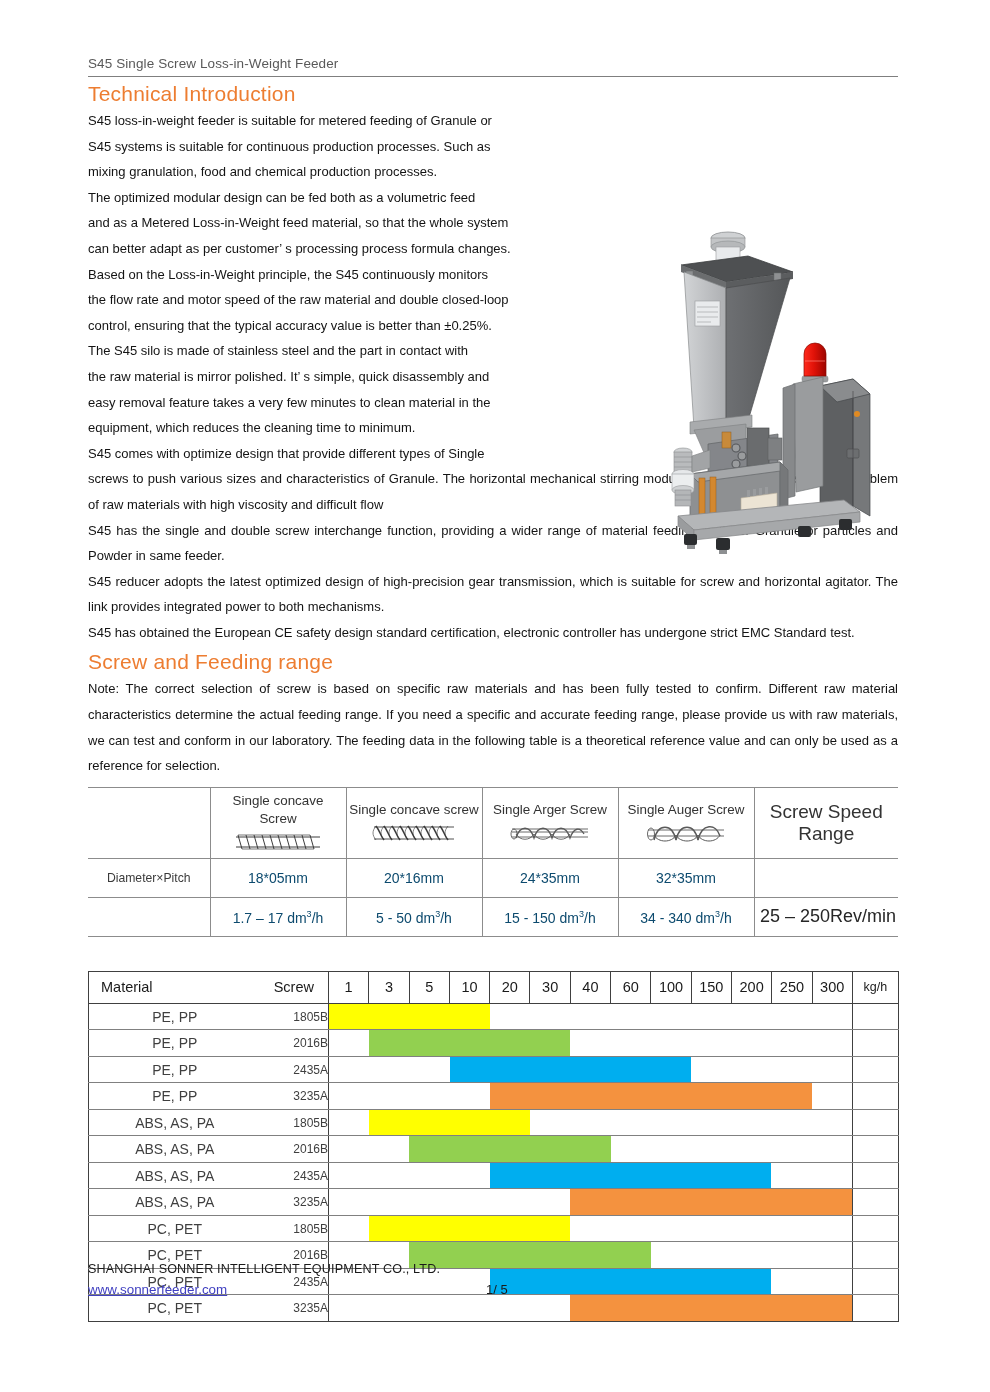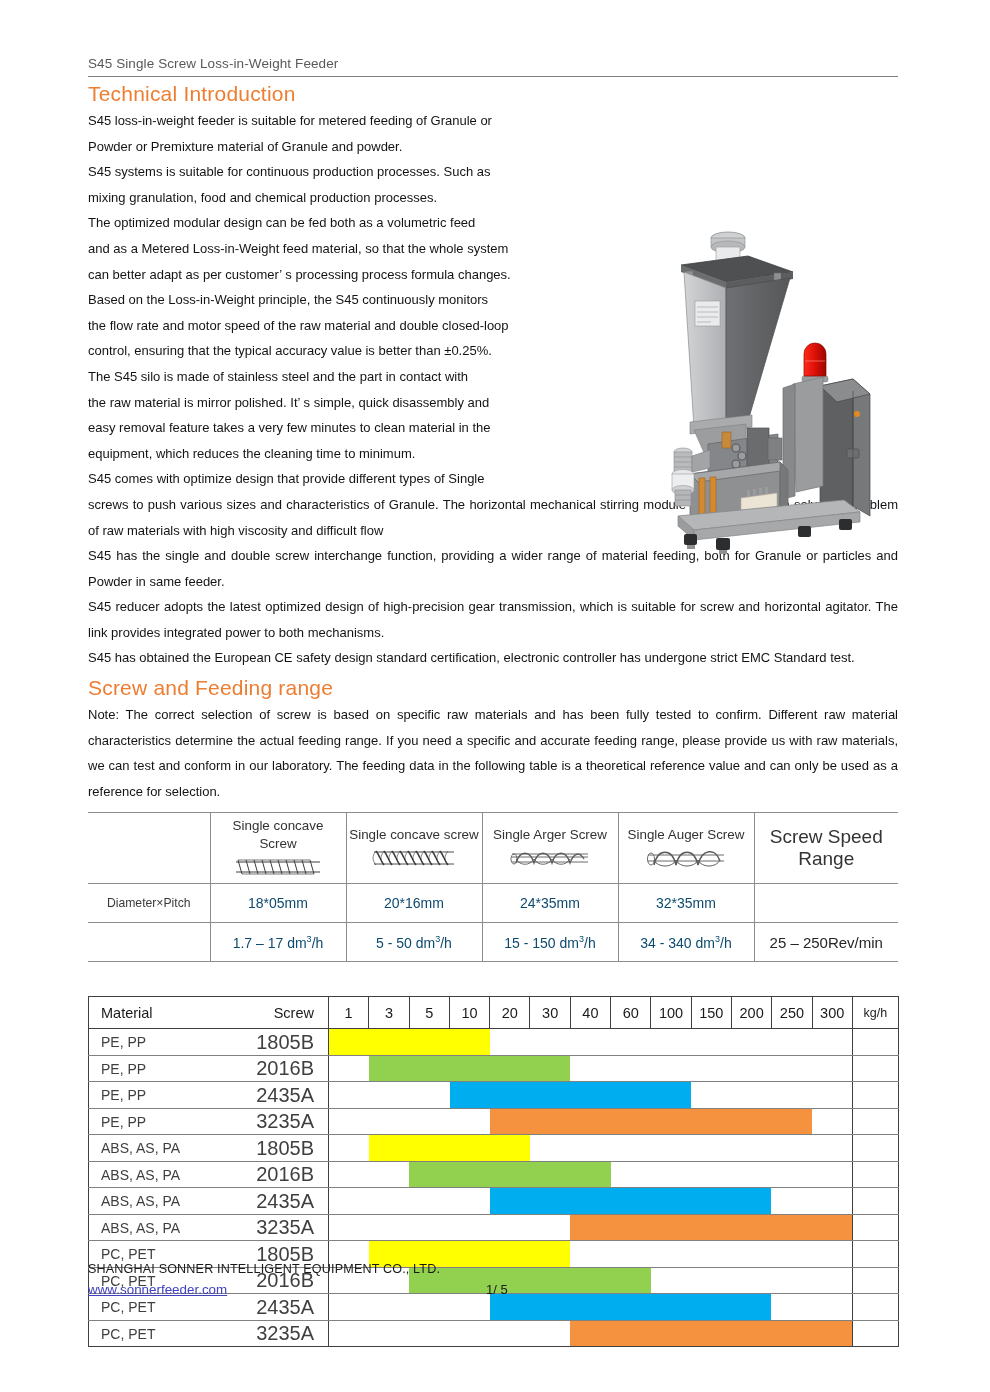--- a/index.html
+++ b/index.html
@@ -48,21 +48,21 @@
     text-align:center;vertical-align:middle;
     font-size:13.6px;color:#333;padding:2px 2px;
   }
   .spec .noL{border-left:none;}
   .spec .noR{border-right:none;}
   .spec .hd{height:66px;}
   .spec .hd .t{font-size:13.4px;display:block;line-height:18px;}
   .spec .hd .ic{display:block;height:24px;margin-top:2px;}
   .spec .rowlab{font-size:12.2px;color:#3a3a3a;}
   .spec .val{height:34px;font-size:14px;color:#0c4a6e;}
-  .spec .speed{font-size:15px;color:#262626;}
+  .spec .speed{font-size:18px;color:#262626;text-align:right;}
   .spec .big{font-size:19px;line-height:22px;color:#333;}
   sup{font-size:9px;vertical-align:super;}
 
   
   .rangewrap{margin-top:34px;}
   .range{width:810px;table-layout:fixed;}
   .range td,.range th{padding:0;}
   .range .hrow td{
     height:31px;font-size:14.5px;font-weight:400;color:#1a1a1a;
     border-top:1.4px solid #404040;border-bottom:1.2px solid #404040;
@@ -71,26 +71,26 @@
   .range .hrow td.last{border-right:1.4px solid #404040;}
   .range .hrow td.mat{text-align:left;padding-left:12px;border-left:1.4px solid #404040;}
   .range .hrow td.scr{text-align:right;padding-right:14px;border-left:none;}
   .range .hrow td.unit{font-size:12.5px;}
 
   .range tr.drow td{
     height:25.5px;border-bottom:1px solid #808080;
     vertical-align:middle;
   }
   .range tr.drow td.mat{
-    text-align:left;padding-left:12px;font-size:14px;color:#3f3f3f;
+    text-align:center;padding-left:12px;font-size:14px;color:#3f3f3f;
     border-left:1.4px solid #404040;
     margin-top:44px;
   }
   .range tr.drow td.scr{
-    text-align:right;padding-right:14px;font-size:20px;color:#3f3f3f;
+    text-align:right;font-size:12px;color:#3f3f3f;
   }
   .range tr.drow td.barcell{
     border-left:1.2px solid #404040;position:relative;padding:0;
   }
   .range tr.drow td.tail{border-left:1.2px solid #404040;border-right:1.4px solid #404040;}
   .range tr.drow:last-child td{border-bottom:1.4px solid #404040;}
   .barbox{position:relative;width:100%;height:25.5px;}
   .bar{position:absolute;top:0;bottom:0;}
 
   
@@ -238,21 +238,20 @@
             <rect x="150" y="310" width="13" height="11" rx="2" fill="#2b2d2f"></rect>
             <rect x="191" y="303" width="13" height="11" rx="2" fill="#2b2d2f"></rect>
             <rect x="39" y="329" width="8" height="4" fill="#8e9092"></rect>
             <rect x="71" y="334" width="8" height="4" fill="#8e9092"></rect>
           </g>
         </svg>
       </div>
 
       <div class="para">
         <span class="ln">S45 loss-in-weight feeder is suitable for metered feeding of Granule or</span>
-        <span class="ln">Powder or Premixture material of Granule and powder.</span>
         <span class="ln">S45 systems is suitable for continuous production processes. Such as</span>
         <span class="ln">mixing granulation, food and chemical production processes.</span>
         <span class="ln">The optimized modular design can be fed both as a volumetric feed</span>
         <span class="ln">and as a Metered Loss-in-Weight feed material, so that the whole system</span>
         <span class="ln">can better adapt as per customer’ s processing process formula changes.</span>
         <span class="ln">Based on the Loss-in-Weight principle, the S45 continuously monitors</span>
         <span class="ln">the flow rate and motor speed of the raw material and double closed-loop</span>
         <span class="ln">control, ensuring that the typical accuracy value is better than ±0.25%.</span>
         <span class="ln">The S45 silo is made of stainless steel and the part in contact with</span>
         <span class="ln">the raw material is mirror polished. It’ s simple, quick disassembly and</span>

